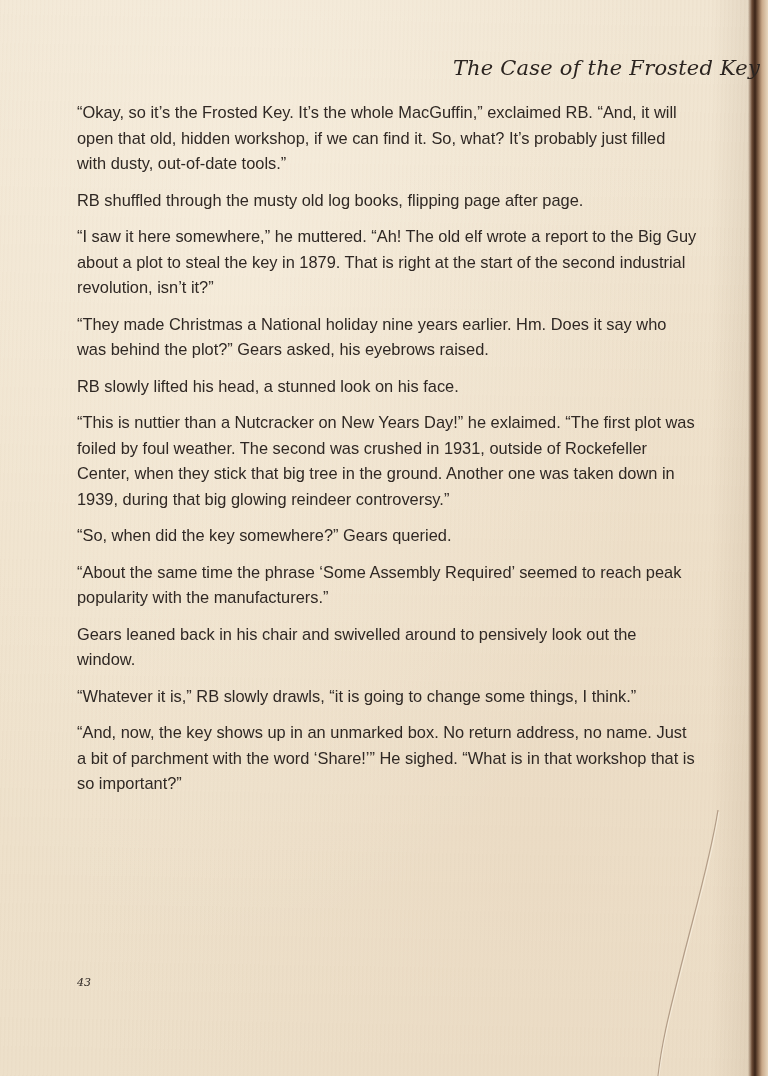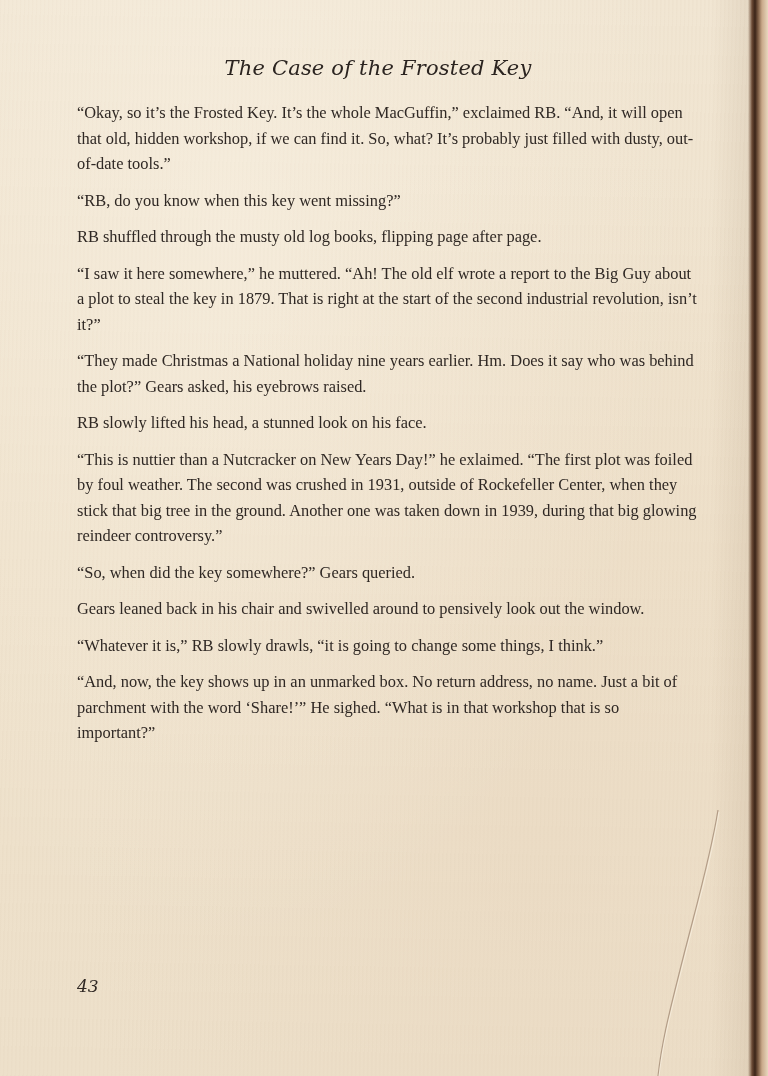--- a/index.html
+++ b/index.html
@@ -44,76 +44,76 @@
     .crease {
       position: absolute;
       left: 640px;
       top: 800px;
       width: 80px;
       height: 276px;
       pointer-events: none;
     }
     .header-title {
       position: absolute;
-      left: 4px;
+      left: 12px;
       top: 56px;
       width: 748px;
-      text-align: center;
+      text-align: right;
       font-family: "DejaVu Serif", serif;
       font-style: italic;
       font-size: 21px;
       color: #2b2420;
       letter-spacing: 0.2px;
     }
     .body-text {
       position: absolute;
       left: 77px;
       top: 100px;
       width: 620px;
-      font-family: Liberation Serif, serif;
+      font-family: Liberation Sans, sans-serif;
       font-size: 16.4px;
       line-height: 25.5px;
       color: #2f2824;
     }
     .body-text p {
       margin: 0 0 11px 0;
       padding: 0;
     }
     .page-number {
       position: absolute;
       left: 77px;
       top: 976px;
       font-family: "DejaVu Serif", serif;
       font-style: italic;
-      font-size: 17px;
+      font-size: 11px;
       color: #2f2824;
     }
   </style>
 </head>
 <body>
 
 <div class="page">
   <div class="spine-shadow"></div>
   <div class="spine-edge"></div>
 
   <svg class="crease" viewBox="0 0 80 276" width="80" height="276">
     <path d="M78 10 C 70 60, 55 110, 40 170 C 30 210, 22 240, 18 276" stroke="rgba(110,80,60,0.45)" stroke-width="1.2" fill="none"></path>
     <path d="M79 12 C 71 62, 56 112, 41 172 C 31 212, 23 242, 19 276" stroke="rgba(255,250,240,0.6)" stroke-width="0.8" fill="none"></path>
   </svg>
 
   <div class="header-title">The Case of the Frosted Key</div>
 
   <div class="body-text">
     <p>“Okay, so it’s the Frosted Key. It’s the whole MacGuffin,” exclaimed RB. “And, it will open that old, hidden workshop, if we can find it. So, what? It’s probably just filled with dusty, out-of-date tools.”</p>
-    <p>“RB, do you know when this key went missing?”</p>
     <p>RB shuffled through the musty old log books, flipping page after page.</p>
     <p>“I saw it here somewhere,” he muttered. “Ah! The old elf wrote a report to the Big Guy about a plot to steal the key in 1879. That is right at the start of the second industrial revolution, isn’t it?”</p>
     <p>“They made Christmas a National holiday nine years earlier. Hm. Does it say who was behind the plot?” Gears asked, his eyebrows raised.</p>
     <p>RB slowly lifted his head, a stunned look on his face.</p>
     <p>“This is nuttier than a Nutcracker on New Years Day!” he exlaimed. “The first plot was foiled by foul weather. The second was crushed in 1931, outside of Rockefeller Center, when they stick that big tree in the ground. Another one was taken down in 1939, during that big glowing reindeer controversy.”</p>
     <p>“So, when did the key somewhere?” Gears queried.</p>
+    <p>“About the same time the phrase ‘Some Assembly Required’ seemed to reach peak popularity with the manufacturers.”</p>
     <p>Gears leaned back in his chair and swivelled around to pensively look out the window.</p>
     <p>“Whatever it is,” RB slowly drawls, “it is going to change some things, I think.”</p>
     <p>“And, now, the key shows up in an unmarked box. No return address, no name. Just a bit of parchment with the word ‘Share!’” He sighed. “What is in that workshop that is so important?”</p>
   </div>
 
   <div class="page-number">43</div>
 </div>
 
 </body></html>

